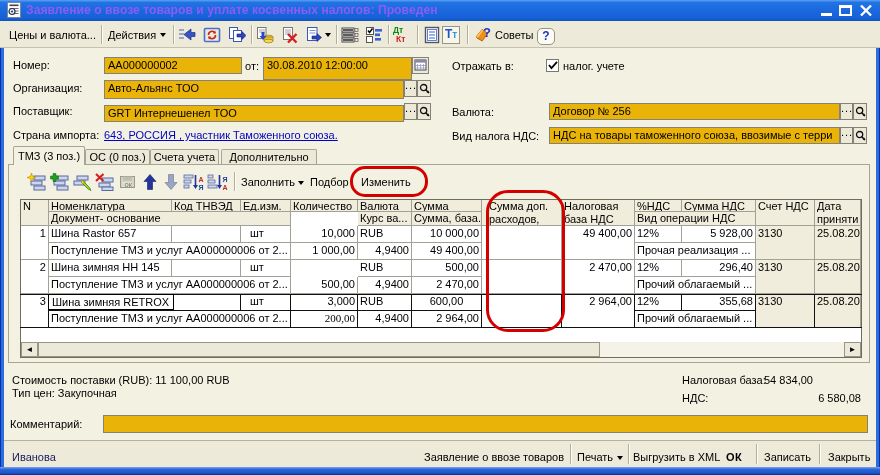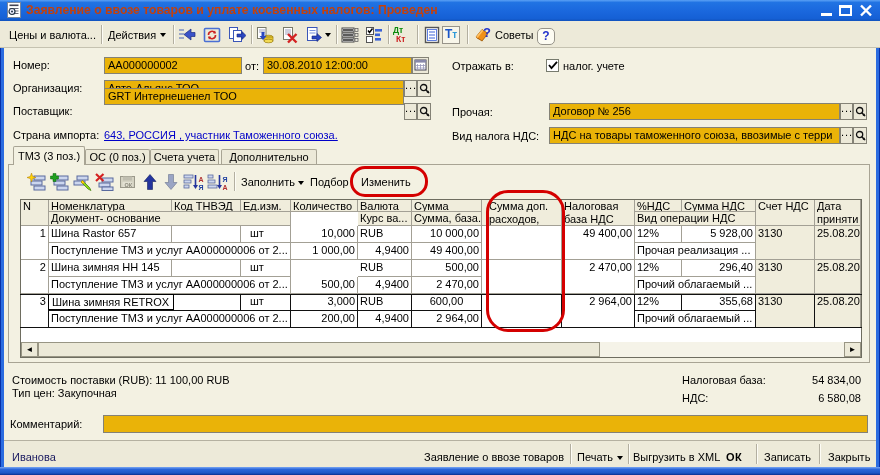--- a/index.html
+++ b/index.html
@@ -20,21 +20,21 @@
 <div class="a" style="left:0;top:0;width:880px;height:21px;background:linear-gradient(180deg,#5ba1f5 0,#2173e3 12%,#1a67dd 55%,#1560d5 88%,#1152bd 100%)"></div>
 <svg class="a" style="left:6px;top:2px" width="16" height="16" viewBox="0 0 16 16">
  <rect x="1.5" y="0.5" width="13" height="15" fill="#fff" stroke="#7787a0"></rect>
  <rect x="3.5" y="2.5" width="9" height="1.6" fill="#445"></rect>
  <rect x="3.5" y="6" width="9" height="1" fill="#667"></rect>
  <rect x="3.5" y="8.5" width="9" height="1" fill="#667"></rect>
  <rect x="3.5" y="11" width="9" height="1" fill="#667"></rect>
  <circle cx="6" cy="9.5" r="3" fill="#eef" stroke="#234" stroke-width="1.2"></circle>
  <circle cx="6" cy="9.5" r="1" fill="#234"></circle>
 </svg>
-<div class="a" style="left:26px;top:3px;color:#c2410c;font-size:12.2px;font-weight:bold;white-space:nowrap">Заявление о ввозе товаров и уплате косвенных налогов: Проведен</div>
+<div class="a" style="left:26px;top:3px;color:#8b5cf6;font-size:12.2px;font-weight:bold;white-space:nowrap">Заявление о ввозе товаров и уплате косвенных налогов: Проведен</div>
 <div class="a" style="left:821px;top:13px;width:11px;height:3px;background:#fff"></div>
 <div class="a" style="left:839px;top:5px;width:13px;height:11px;border:2px solid #fff;border-top-width:3px"></div>
 <svg class="a" style="left:859px;top:4px" width="14" height="13" viewBox="0 0 14 13">
     <path d="M2 1.5 L12 11.5 M12 1.5 L2 11.5" stroke="#fff" stroke-width="2.4"></path>
   </svg>
 
 <div class="a" style="left:0;top:21px;width:880px;height:27px;background:#edead9;border-bottom:1px solid #c5c2b0"></div>
 <div class="tbtxt" style="left:9px;top:29px">Цены и валюта...</div>
 <div class="vsep" style="left:101px;top:25px;height:19px"></div>
 <div class="tbtxt" style="left:108px;top:29px">Действия</div>
@@ -121,56 +121,56 @@
  <path d="M2 11 L8 3.5 L9.5 4.5 L3.5 12 Z" fill="#ffc060"></path>
  <path d="M2 11 L3.5 12.8 L9.6 15.4 L8 15 Z" fill="#b05a08"></path>
 </svg>
 <div class="a" style="left:483px;top:25px;font-size:13px;font-weight:bold;color:#2233cc">?</div>
 <div class="tbtxt" style="left:495px;top:29px">Советы</div>
 <div class="a" style="left:537px;top:28px;width:18px;height:17px;background:#fdfcf2;border:1px solid #97948a;border-radius:5px;text-align:center;line-height:15px;font-weight:bold;color:#2233cc;font-size:12px">?</div>
 
 <div class="lbl" style="left:13px;top:59px">Номер:</div>
 <div class="inp" style="left:104px;top:57px;width:138px;height:17px">АА000000002</div>
 <div class="lbl" style="left:245px;top:60px">от:</div>
-<div class="inp" style="left:263px;top:57px;width:149px;height:17px">30.08.2010 12:00:00</div>
+<div class="inp" style="left:263px;top:57px;width:149px;height:23px">30.08.2010 12:00:00</div>
 <div class="fbtn" style="left:412px;top:57px;width:17px;height:17px">
 <svg width="13" height="12" viewBox="0 0 13 12" style="margin-top:1px">
       <rect x="1" y="1" width="11" height="10" fill="#fff" stroke="#445"></rect>
       <rect x="1" y="1" width="11" height="2.6" fill="#88a"></rect>
       <line x1="3.5" y1="5" x2="3.5" y2="11" stroke="#99b" stroke-width="0.8"></line>
       <line x1="6.5" y1="5" x2="6.5" y2="11" stroke="#99b" stroke-width="0.8"></line>
       <line x1="9.5" y1="5" x2="9.5" y2="11" stroke="#99b" stroke-width="0.8"></line>
       <line x1="1" y1="6.5" x2="12" y2="6.5" stroke="#99b" stroke-width="0.8"></line>
       <line x1="1" y1="9" x2="12" y2="9" stroke="#99b" stroke-width="0.8"></line>
     </svg></div>
 <div class="lbl" style="left:13px;top:82px">Организация:</div>
 <div class="inp" style="left:104px;top:80px;width:300px;height:19px">Авто-Альянс ТОО</div>
 <div class="fbtn" style="left:404px;top:80px;width:13px;height:17px;letter-spacing:1px;line-height:9px">...</div>
 <div class="fbtn" style="left:417px;top:80px;width:14px;height:17px"><svg width="11" height="12" viewBox="0 0 11 12" style="margin-top:1.5px">
       <circle cx="4.6" cy="4.6" r="3.1" fill="none" stroke="#111" stroke-width="1.3"></circle>
       <line x1="7" y1="7" x2="10" y2="10" stroke="#111" stroke-width="1.6"></line>
       <path d="M10.2 10.2 L7.6 9.4 L9.4 7.6 Z" fill="#111"></path>
     </svg></div>
 <div class="lbl" style="left:13px;top:105px">Поставщик:</div>
-<div class="inp" style="left:104px;top:88px;width:300px;height:17px">GRT Интернешенел ТОО</div>
+<div class="inp" style="left:104px;top:105px;width:300px;height:17px">GRT Интернешенел ТОО</div>
 <div class="fbtn" style="left:404px;top:103px;width:13px;height:17px;letter-spacing:1px;line-height:9px">...</div>
 <div class="fbtn" style="left:417px;top:103px;width:14px;height:17px"><svg width="11" height="12" viewBox="0 0 11 12" style="margin-top:1.5px">
       <circle cx="4.6" cy="4.6" r="3.1" fill="none" stroke="#111" stroke-width="1.3"></circle>
       <line x1="7" y1="7" x2="10" y2="10" stroke="#111" stroke-width="1.6"></line>
       <path d="M10.2 10.2 L7.6 9.4 L9.4 7.6 Z" fill="#111"></path>
     </svg></div>
 <div class="lbl" style="left:13px;top:129px">Страна импорта:</div>
 <div class="lbl" style="left:104px;top:129px;color:#0000c8;text-decoration:underline">643, РОССИЯ , участник Таможенного союза.</div>
 <div class="lbl" style="left:452px;top:60px">Отражать в:</div>
 <div class="a" style="left:546px;top:59px;width:13px;height:13px;background:#fff;border:1px solid #777b6e"></div>
 <svg class="a" style="left:548px;top:61px" width="10" height="9" viewBox="0 0 10 9">
     <path d="M1 4 L3.5 7 L9 0.8" fill="none" stroke="#000" stroke-width="1.8"></path>
   </svg>
 <div class="lbl" style="left:563px;top:60px">налог. учете</div>
-<div class="lbl" style="left:452px;top:106px">Прочая:</div>
+<div class="lbl" style="left:452px;top:106px">Валюта:</div>
 <div class="inp" style="left:549px;top:103px;width:291px;height:17px">Договор № 256</div>
 <div class="fbtn" style="left:840px;top:103px;width:13px;height:17px;letter-spacing:1px;line-height:9px">...</div>
 <div class="fbtn" style="left:853px;top:103px;width:14px;height:17px"><svg width="11" height="12" viewBox="0 0 11 12" style="margin-top:1.5px">
       <circle cx="4.6" cy="4.6" r="3.1" fill="none" stroke="#111" stroke-width="1.3"></circle>
       <line x1="7" y1="7" x2="10" y2="10" stroke="#111" stroke-width="1.6"></line>
       <path d="M10.2 10.2 L7.6 9.4 L9.4 7.6 Z" fill="#111"></path>
     </svg></div>
 <div class="lbl" style="left:452px;top:130px">Вид налога НДС:</div>
 <div class="inp" style="left:549px;top:127px;width:291px;height:17px">НДС на товары таможенного союза, ввозимые с терри</div>
 <div class="fbtn" style="left:840px;top:127px;width:13px;height:17px;letter-spacing:1px;line-height:9px">...</div>
@@ -307,21 +307,21 @@
 <div class="num" style="grid-area:7/5/8/6;">3,000</div>
 <div class="" style="grid-area:7/6/8/7;">RUB</div>
 <div class="num" style="grid-area:7/7/8/8;text-align:center;">600,00</div>
 <div class="" style="grid-area:7/8/9/9;"></div>
 <div class="num" style="grid-area:7/9/9/10;">2 964,00</div>
 <div class="" style="grid-area:7/10/8/11;">12%</div>
 <div class="num" style="grid-area:7/11/8/12;">355,68</div>
 <div class="c" style="grid-area:7/12/9/13;">3130</div>
 <div class="c" style="grid-area:7/13/9/14;">25.08.2010</div>
 <div class="" style="grid-area:8/2/9/5;">Поступление ТМЗ и услуг АА000000006 от 2...</div>
-<div class="num" style="grid-area:8/5/9/6;">200,00</div>
+<div class="num" style="grid-area:8/5/9/6;font-family:Liberation Serif, serif;">200,00</div>
 <div class="num" style="grid-area:8/6/9/7;">4,9400</div>
 <div class="num" style="grid-area:8/7/9/8;">2 964,00</div>
 <div class="" style="grid-area:8/10/9/12;">Прочий облагаемый ...</div>
 </div>
 </div>
 <style>
 #grid>div{border-right:1px solid #a3a095;border-bottom:1px solid #a3a095;padding:0 2px;white-space:nowrap;overflow:hidden;line-height:15px;background:#fff}
 #grid>div.h{background:#f0eddc;line-height:12px}
 #grid>div.c{background:#f0eddc}
 #grid>div.num{text-align:right}
@@ -349,21 +349,21 @@
 
 <div class="a" style="left:21px;top:342px;width:840px;height:15px;background:#f5f3e8">
  <div class="a" style="left:0;top:0;width:17px;height:15px;background:#ece9d8;border:1px solid #989584;text-align:center;line-height:13px;font-size:8px">◄</div>
  <div class="a" style="left:17px;top:0;width:562px;height:15px;background:#ece9d8;border:1px solid #989584"></div>
  <div class="a" style="left:823px;top:0;width:17px;height:15px;background:#ece9d8;border:1px solid #989584;text-align:center;line-height:13px;font-size:8px">►</div>
 </div>
 
 <div class="lbl" style="left:12px;top:374px">Стоимость поставки (RUB): 11 100,00 RUB</div>
 <div class="lbl" style="left:12px;top:387px">Тип цен: Закупочная</div>
 <div class="lbl" style="left:682px;top:374px">Налоговая база:</div>
-<div class="lbl" style="left:780px;top:374px;width:81px;text-align:right">54 834,00</div>
+<div class="lbl" style="left:764px;top:374px;width:81px;text-align:left">54 834,00</div>
 <div class="lbl" style="left:682px;top:392px">НДС:</div>
 <div class="lbl" style="left:780px;top:392px;width:81px;text-align:right">6 580,08</div>
 <div class="lbl" style="left:10px;top:418px">Комментарий:</div>
 <div class="inp" style="left:103px;top:415px;width:765px;height:18px"></div>
 
 <div class="a" style="left:4px;top:440px;width:872px;height:27px;background:#edead9;border-top:1px solid #b5b1a1"></div>
 <div class="lbl" style="left:12px;top:451px;color:#1a1a60">Иванова</div>
 <div class="lbl" style="left:424px;top:451px">Заявление о ввозе товаров</div>
 <div class="vsep" style="left:570px;top:444px;height:20px"></div>
 <div class="lbl" style="left:577px;top:451px">Печать</div>

